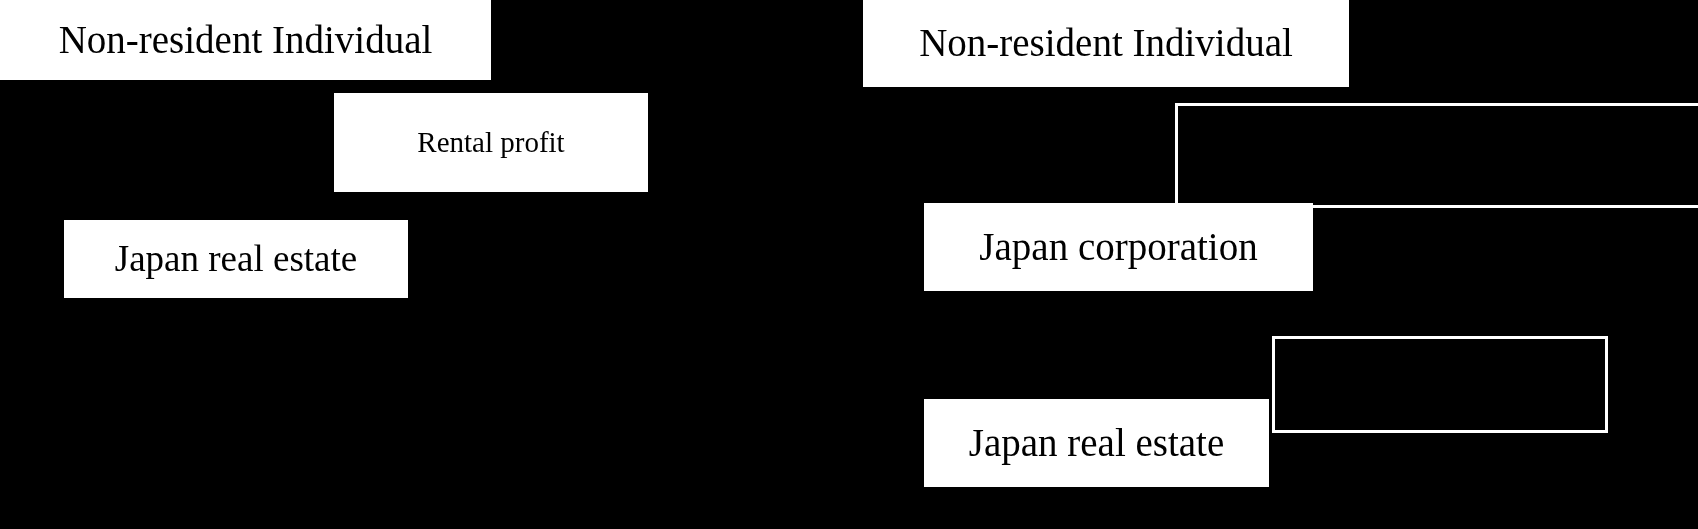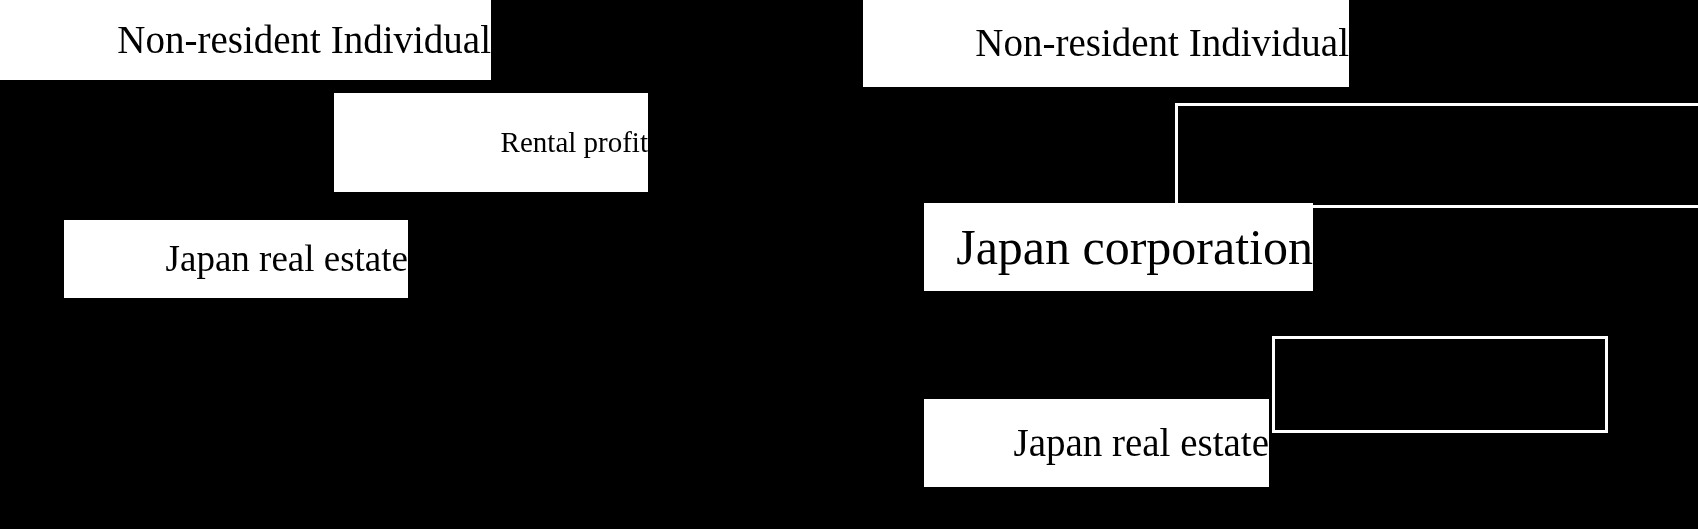--- a/index.html
+++ b/index.html
@@ -15,42 +15,42 @@
     background: #000000;
     overflow: hidden;
     font-family: "Liberation Serif", "DejaVu Serif", serif;
   }
   .node {
     position: absolute;
     background: #ffffff;
     color: #000000;
     display: flex;
     align-items: center;
-    justify-content: flex-end;
+    justify-content: center;
     text-align: center;
     line-height: 1.1;
     white-space: nowrap;
     box-sizing: border-box;
   }
   .node-label {
     display: block;
   }
   .outline-box {
     position: absolute;
     background: transparent;
     border: 3px solid #ffffff;
     box-sizing: border-box;
   }
   
   #node-left-person   { left: 0px;   top: 0px;   width: 491px; height: 80px;  font-size: 39px; }
   #node-left-rental   { left: 334px; top: 93px;  width: 314px; height: 99px;  font-size: 29px; }
   #node-left-estate   { left: 64px;  top: 220px; width: 344px; height: 78px;  font-size: 37px; }
   
   #node-right-person  { left: 863px;  top: 0px;   width: 486px; height: 87px;  font-size: 39px; }
-  #node-right-corp    { left: 924px;  top: 203px; width: 389px; height: 88px;  font-size: 50px; }
+  #node-right-corp    { left: 924px;  top: 203px; width: 389px; height: 88px;  font-size: 39px; }
   #node-right-estate  { left: 924px;  top: 399px; width: 345px; height: 88px;  font-size: 39px; }
   #outline-upper      { left: 1175px; top: 103px; width: 530px; height: 105px; }
   #outline-lower      { left: 1272px; top: 336px; width: 336px; height: 97px;  }
 </style>
 </head>
 <body>
 
 <div id="canvas">
 
   <div class="node" id="node-left-person">

